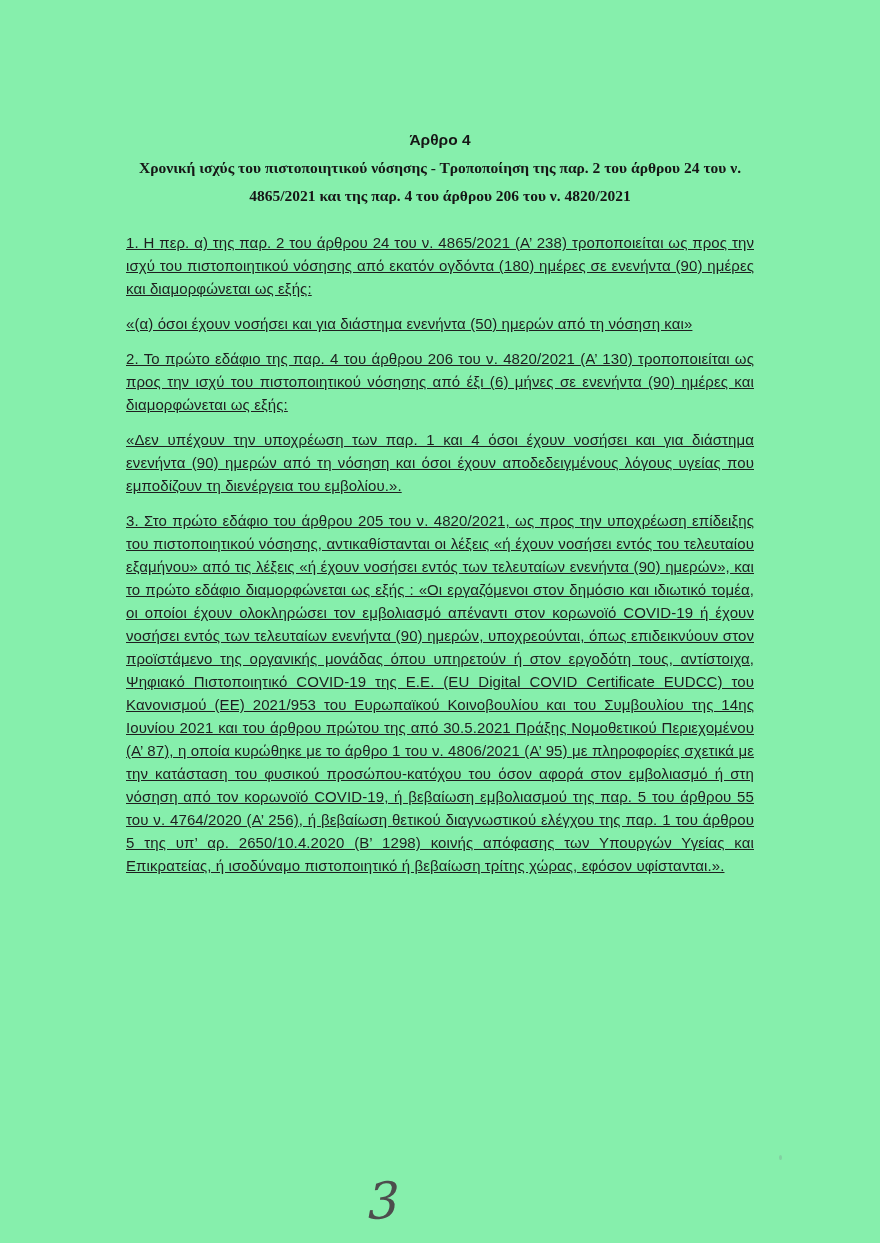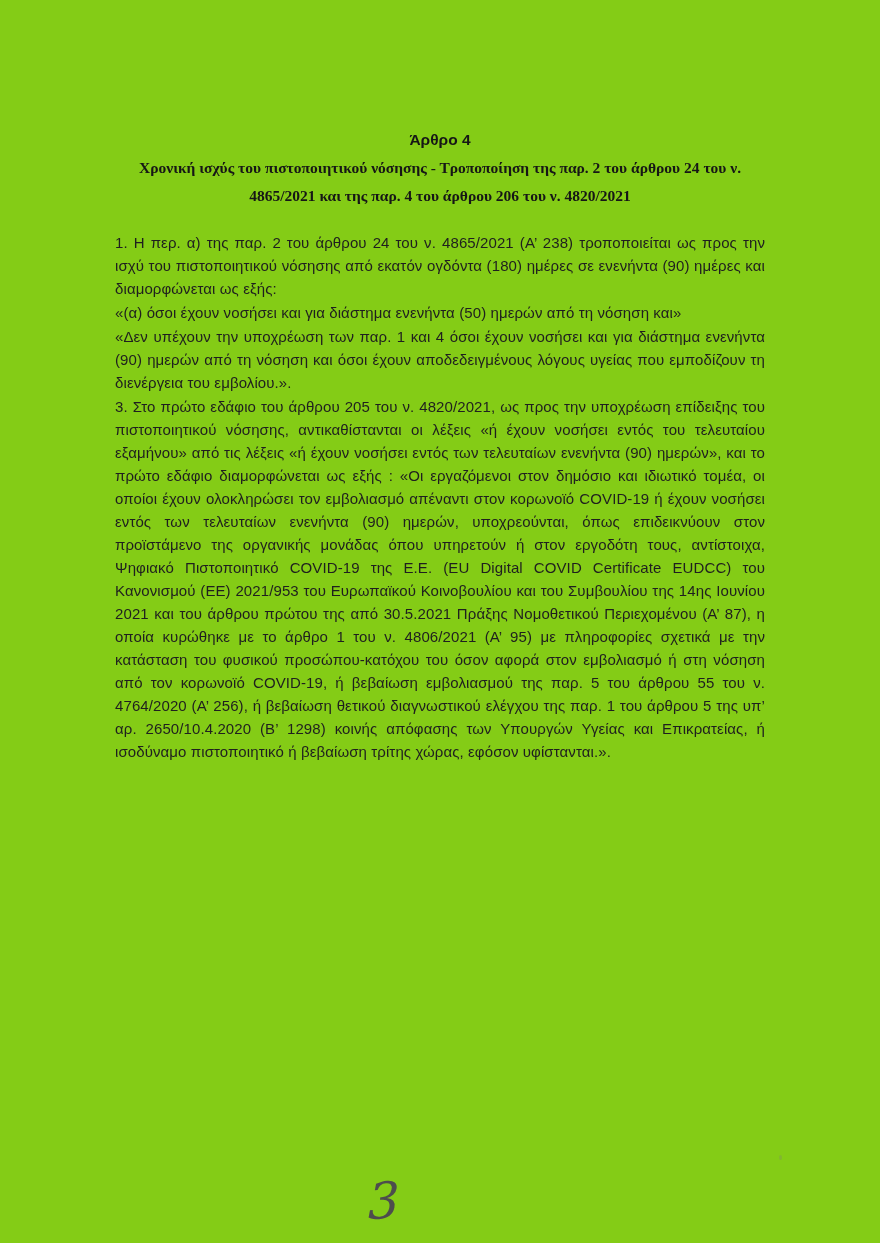--- a/index.html
+++ b/index.html
@@ -7,21 +7,21 @@
     padding: 0;
     width: 880px;
     height: 1243px;
     background: #ffffff;
     overflow: hidden;
   }
   .page {
     position: relative;
     width: 880px;
     height: 1243px;
-    background: #84cc16;
+    background: #86efac;
     font-family: "Liberation Sans", "DejaVu Sans", sans-serif;
     color: #1f1f1f;
     box-sizing: border-box;
   }
   .content {
     position: absolute;
     left: 114px;
     top: 126px;
     width: 652px;
   }
@@ -40,22 +40,23 @@
     font-family: Liberation Serif, serif;
   }
   .body-text {
     margin-top: 21px;
     font-size: 15px;
     line-height: 23px;
     text-align: justify;
     letter-spacing: 0.1px;
   }
   .body-text p {
-    margin: 1px;
+    margin: 12px;
     padding: 0;
+    text-decoration: underline;
   }
   .handwritten-page-number {
     position: absolute;
     left: 368px;
     top: 1176px;
     font-family: "DejaVu Serif", serif;
     font-style: italic;
     font-size: 50px;
     color: #4d4d4d;
     transform: rotate(-4deg) skewX(-4deg);
@@ -79,20 +80,21 @@
   <div class="content">
 
     <div class="title-block">
       <div class="article-heading">Άρθρο 4</div>
       <div class="article-subtitle">Χρονική ισχύς του πιστοποιητικού νόσησης - Τροποποίηση της παρ. 2 του άρθρου 24 του ν. 4865/2021 και της παρ. 4 του άρθρου 206 του ν. 4820/2021</div>
     </div>
 
     <div class="body-text">
       <p>1. Η περ. α) της παρ. 2 του άρθρου 24 του ν. 4865/2021 (Α’ 238) τροποποιείται ως προς την ισχύ του πιστοποιητικού νόσησης από εκατόν ογδόντα (180) ημέρες σε ενενήντα (90) ημέρες και διαμορφώνεται ως εξής:</p>
       <p>«(α) όσοι έχουν νοσήσει και για διάστημα ενενήντα (50) ημερών από τη νόσηση και»</p>
+      <p>2. Το πρώτο εδάφιο της παρ. 4 του άρθρου 206 του ν. 4820/2021 (Α’ 130) τροποποιείται ως προς την ισχύ του πιστοποιητικού νόσησης από έξι (6) μήνες σε ενενήντα (90) ημέρες και διαμορφώνεται ως εξής:</p>
       <p>«Δεν υπέχουν την υποχρέωση των παρ. 1 και 4 όσοι έχουν νοσήσει και για διάστημα ενενήντα (90) ημερών από τη νόσηση και όσοι έχουν αποδεδειγμένους λόγους υγείας που εμποδίζουν τη διενέργεια του εμβολίου.».</p>
       <p>3. Στο πρώτο εδάφιο του άρθρου 205 του ν. 4820/2021, ως προς την υποχρέωση επίδειξης του πιστοποιητικού νόσησης, αντικαθίστανται οι λέξεις «ή έχουν νοσήσει εντός του τελευταίου εξαμήνου» από τις λέξεις «ή έχουν νοσήσει εντός των τελευταίων ενενήντα (90) ημερών», και το πρώτο εδάφιο διαμορφώνεται ως εξής : «Οι εργαζόμενοι στον δημόσιο και ιδιωτικό τομέα, οι οποίοι έχουν ολοκληρώσει τον εμβολιασμό απέναντι στον κορωνοϊό COVID-19 ή έχουν νοσήσει εντός των τελευταίων ενενήντα (90) ημερών, υποχρεούνται, όπως επιδεικνύουν στον προϊστάμενο της οργανικής μονάδας όπου υπηρετούν ή στον εργοδότη τους, αντίστοιχα, Ψηφιακό Πιστοποιητικό COVID-19 της Ε.Ε. (EU Digital COVID Certificate EUDCC) του Κανονισμού (ΕΕ) 2021/953 του Ευρωπαϊκού Κοινοβουλίου και του Συμβουλίου της 14ης Ιουνίου 2021 και του άρθρου πρώτου της από 30.5.2021 Πράξης Νομοθετικού Περιεχομένου (Α’ 87), η οποία κυρώθηκε με το άρθρο 1 του ν. 4806/2021 (Α’ 95) με πληροφορίες σχετικά με την κατάσταση του φυσικού προσώπου-κατόχου του όσον αφορά στον εμβολιασμό ή στη νόσηση από τον κορωνοϊό COVID-19, ή βεβαίωση εμβολιασμού της παρ. 5 του άρθρου 55 του ν. 4764/2020 (Α’ 256), ή βεβαίωση θετικού διαγνωστικού ελέγχου της παρ. 1 του άρθρου 5 της υπ’ αρ. 2650/10.4.2020 (Β’ 1298) κοινής απόφασης των Υπουργών Υγείας και Επικρατείας, ή ισοδύναμο πιστοποιητικό ή βεβαίωση τρίτης χώρας, εφόσον υφίστανται.».</p>
     </div>
 
   </div>
 
   <div class="handwritten-page-number">3</div>
 
   <div class="ink-speck"></div>
 

